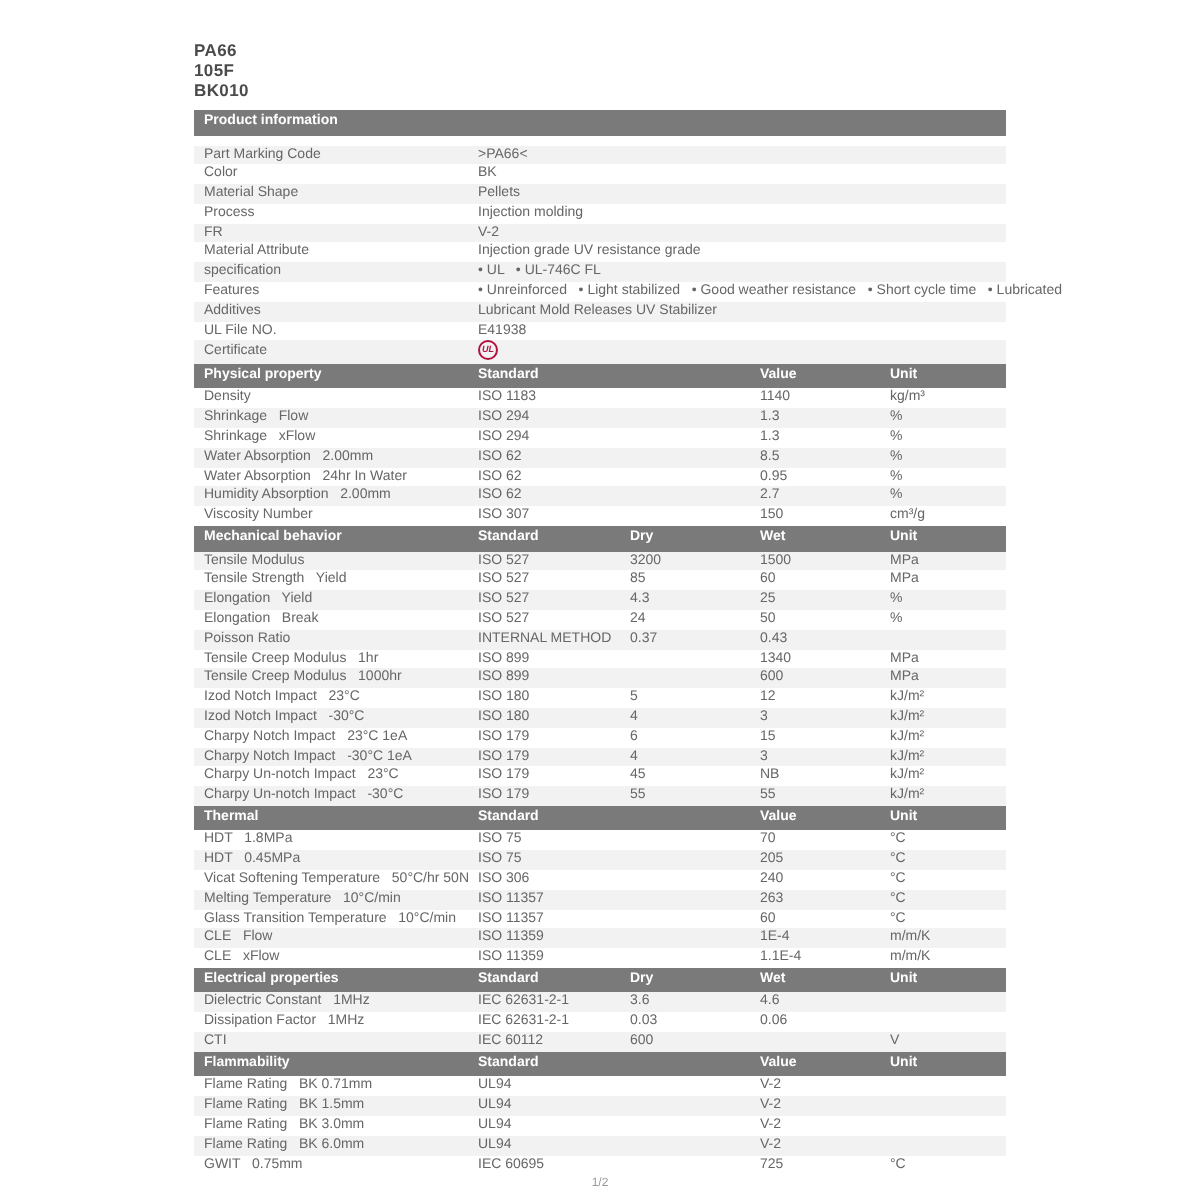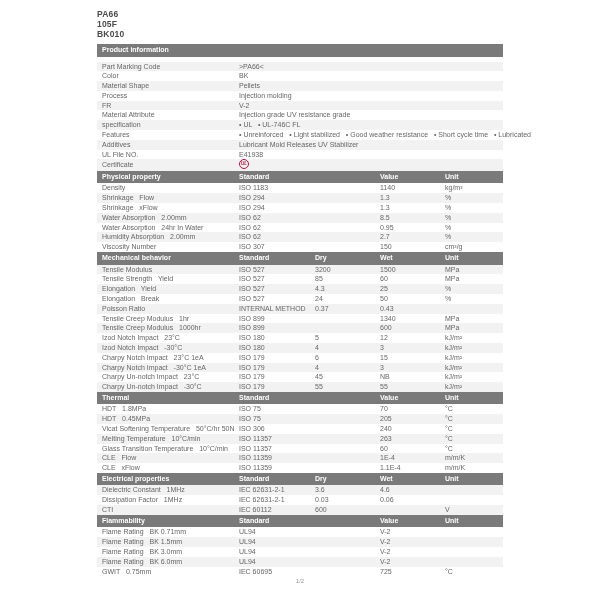--- a/index.html
+++ b/index.html
@@ -1,18 +1,18 @@
 <!DOCTYPE html>
 <html style="--bar: #7a7a7a; --stripe: #f2f2f2; --ulred: #b3123e;"><head>
 <meta charset="utf-8">
 <style>
   html,body{margin:0;padding:0;background:#ffffff;}
   body{width:600px;height:600px;overflow:hidden;
        font-family:"Liberation Sans", sans-serif;}
-  .page{position:relative;width:600px;height:464px;background:#fff;}
+  .page{position:relative;width:600px;height:464px;background:#fff;margin-top:11px;}
   .titleblock{position:absolute;left:97px;top:9px;font-size:8.5px;
               font-weight:bold;color:#4b4b4b;line-height:10px;letter-spacing:0.2px;}
   .content{position:absolute;left:97px;top:44px;width:406px;}
   .bar{position:relative;height:12.5px;line-height:12.5px;
        background:var(--bar,#7a7a7a);color:#ffffff;font-size:7px;
        font-weight:bold;}
   .bar.gap-after{margin-bottom:5px;}
   .row{position:relative;height:9.8px;line-height:9.8px;font-size:7px;
        color:#666666;}
   .row.stripe{background:var(--stripe,#f2f2f2);}

